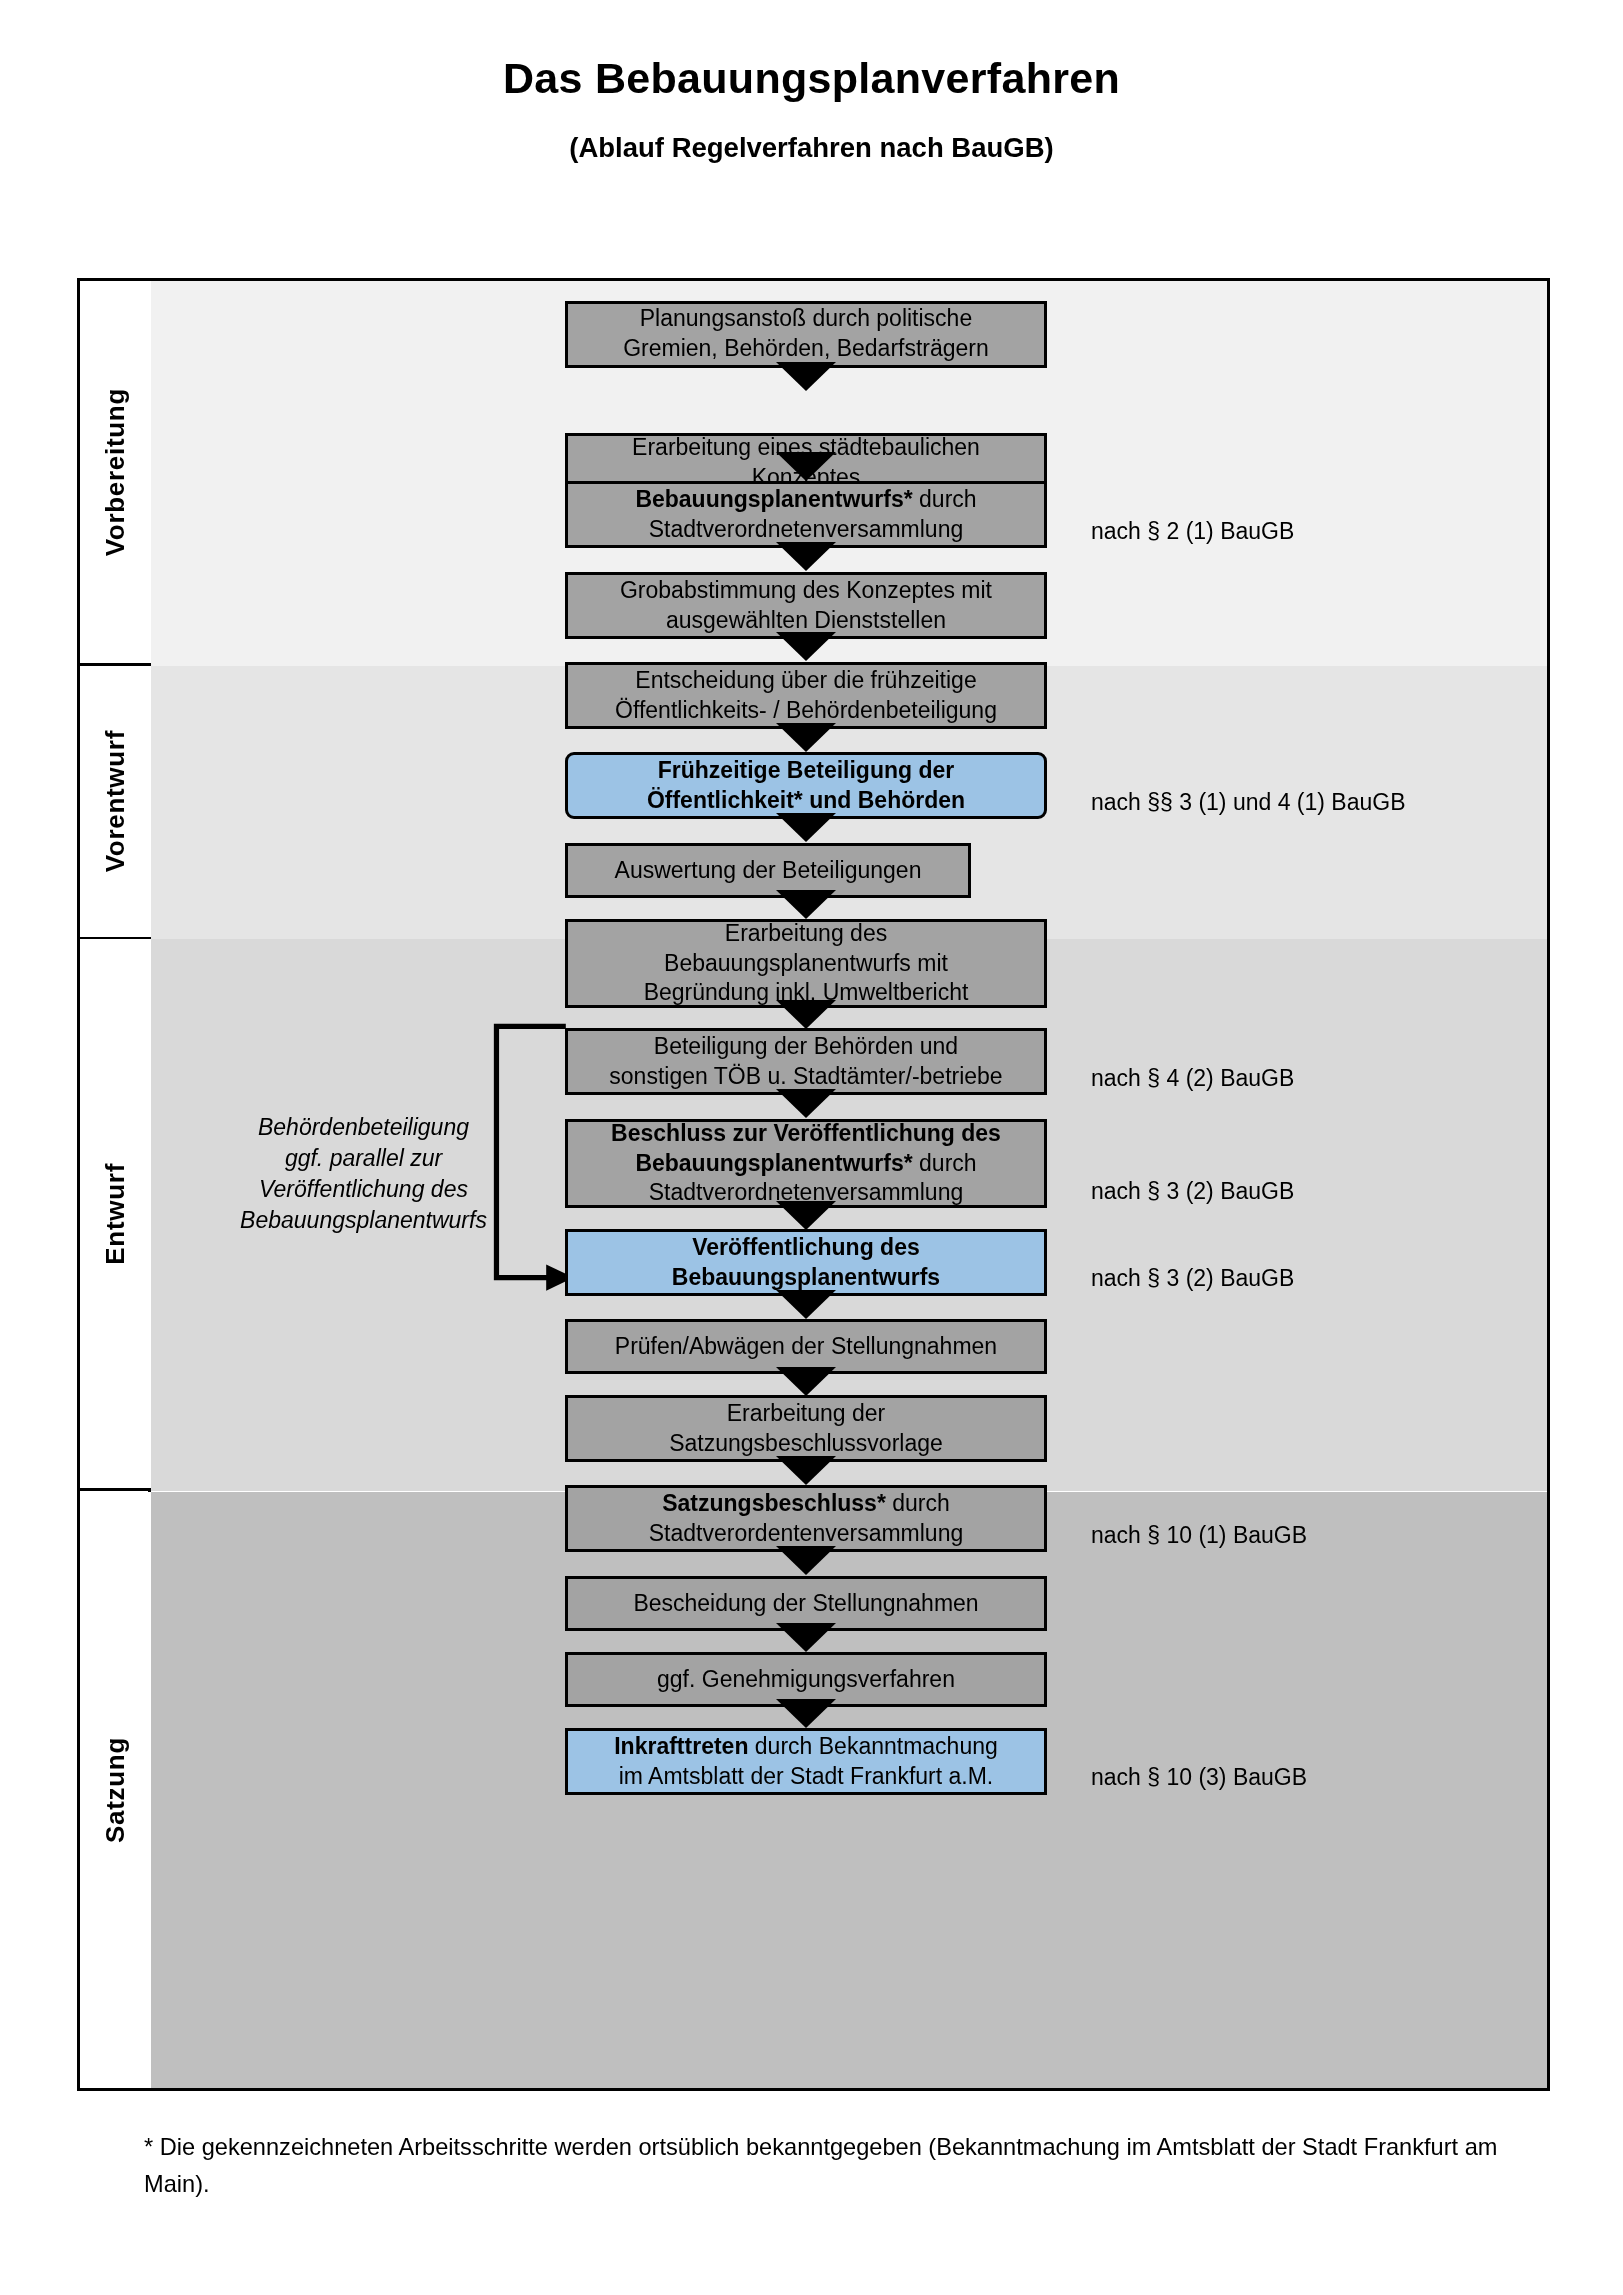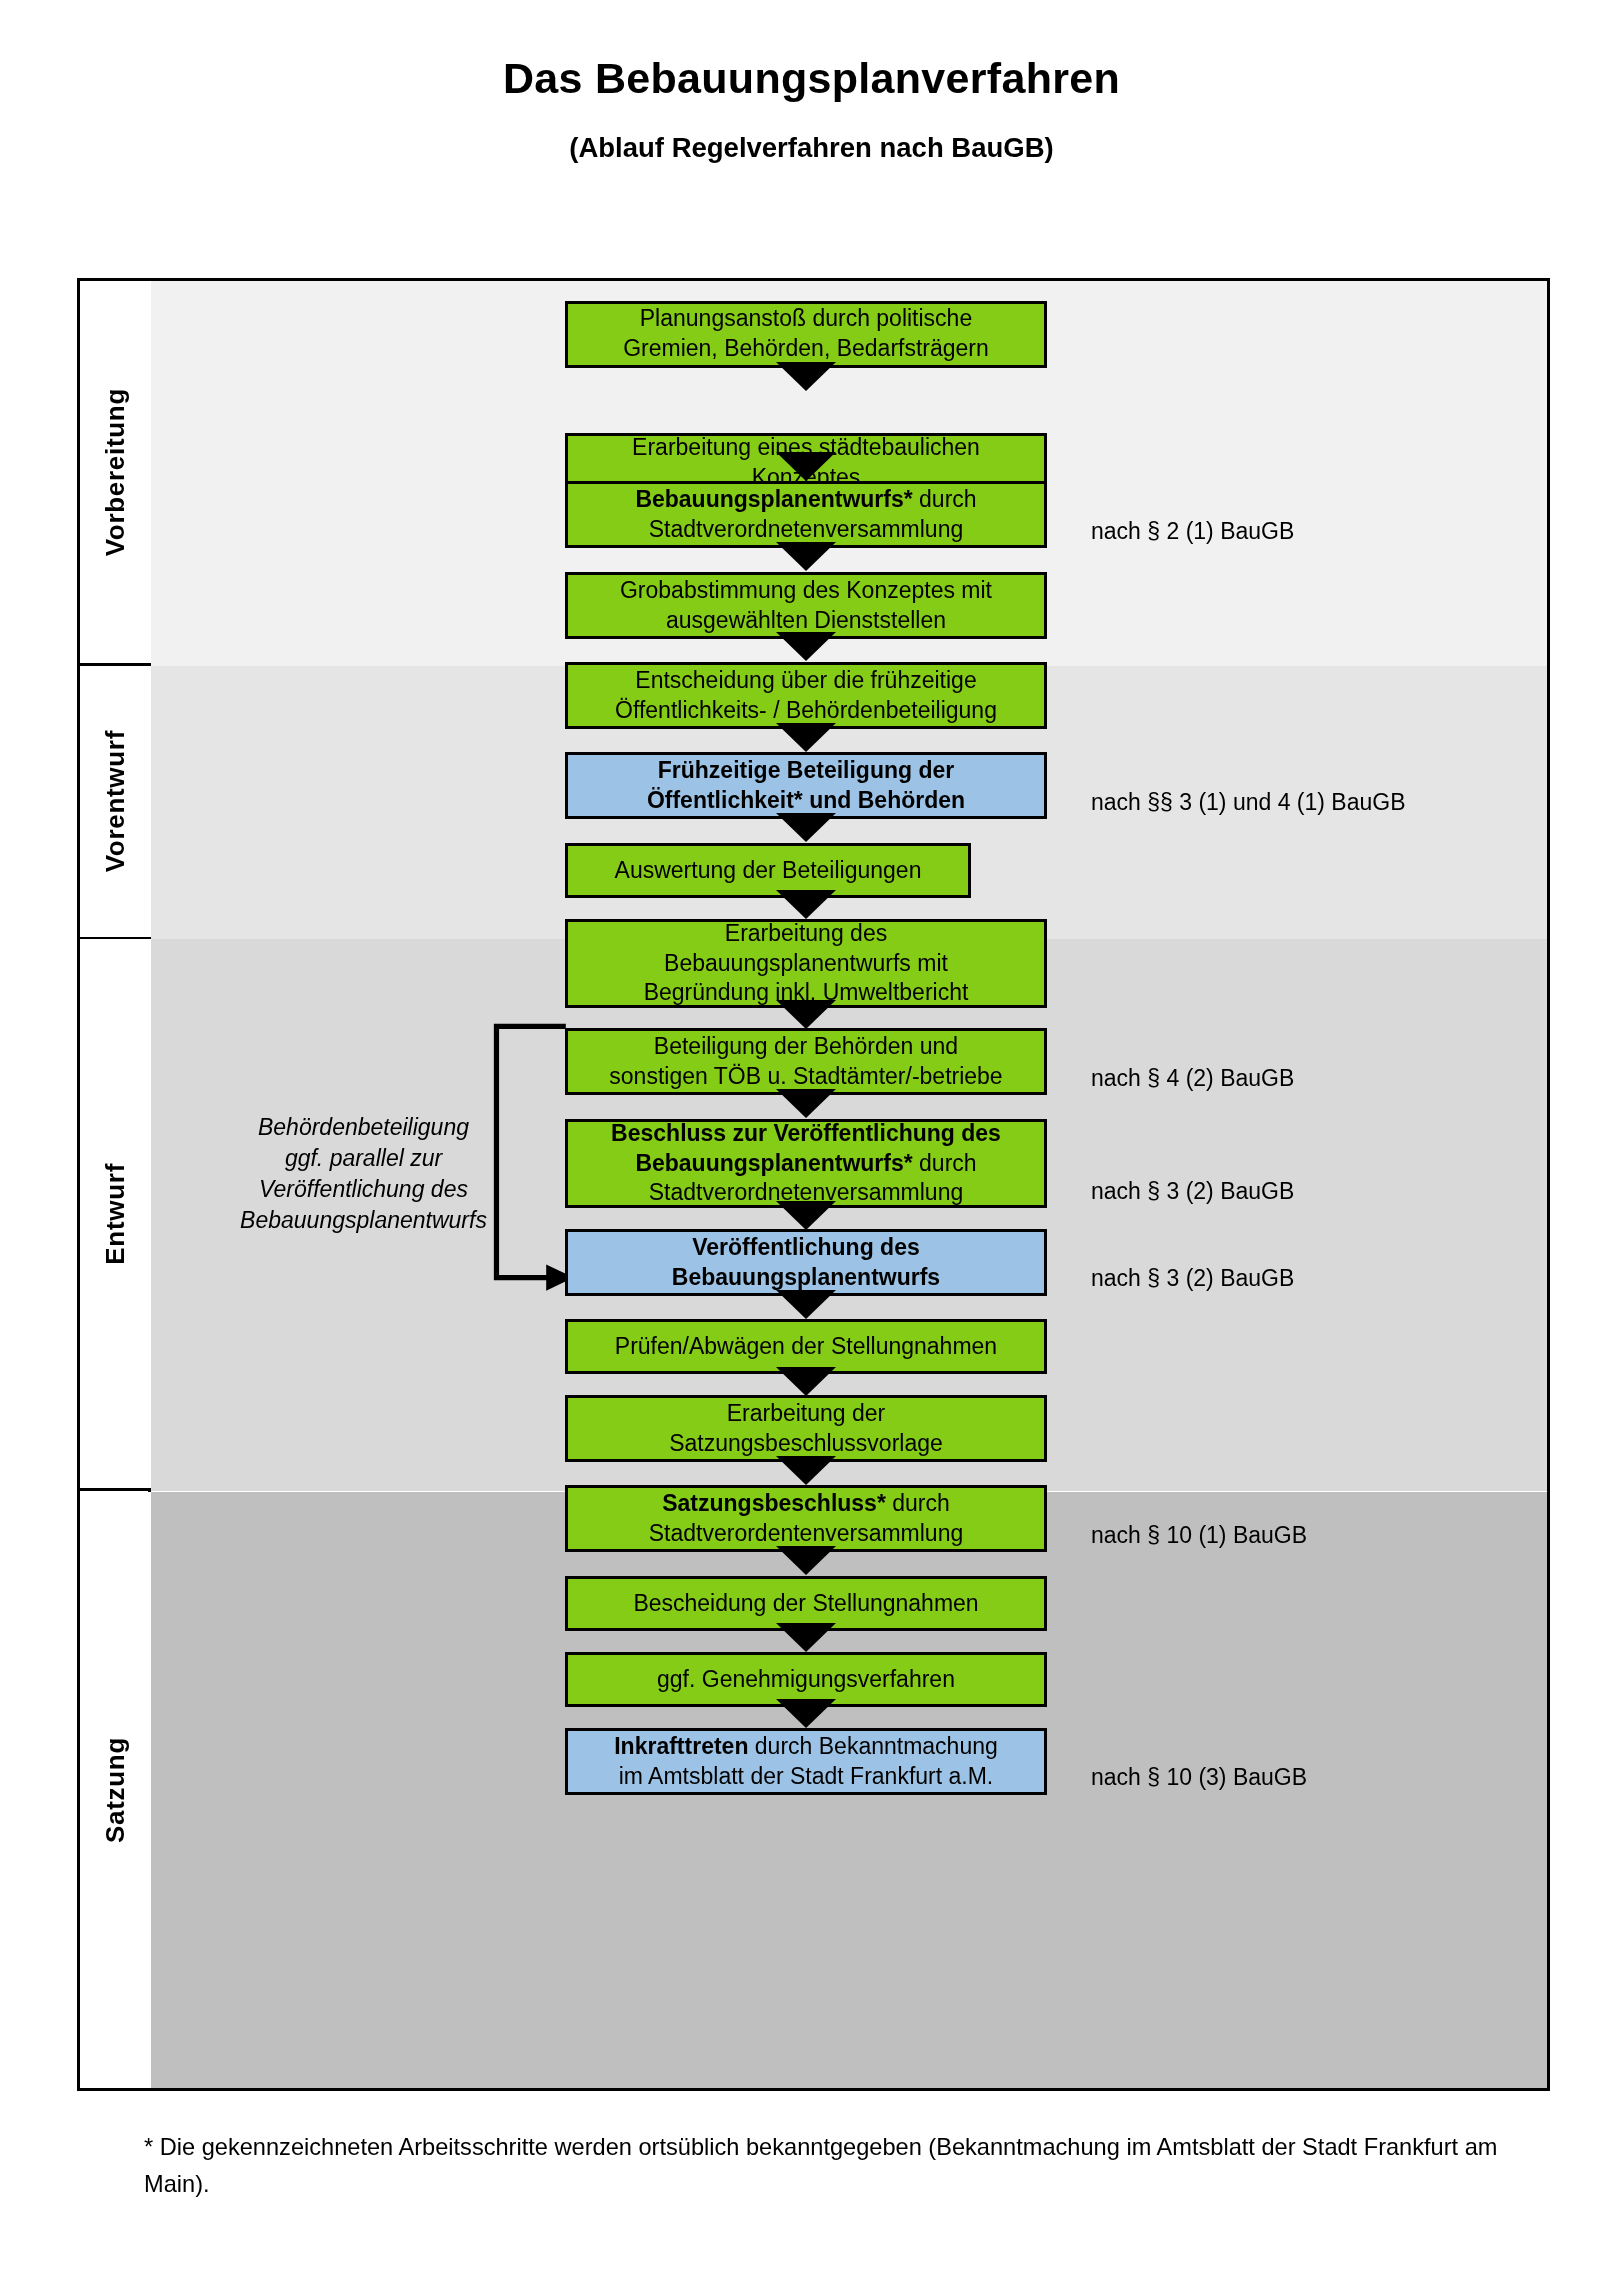--- a/index.html
+++ b/index.html
@@ -92,21 +92,21 @@
     position: absolute;
     left: 0;
     right: 0;
   }
 
   
   .node {
     position: absolute;
     box-sizing: border-box;
     border: 3.3px solid #000000;
-    background: #84cc16;
+    background: #a3a3a3;
     display: flex;
     align-items: center;
     justify-content: center;
     text-align: center;
     font-size: 23px;
     line-height: 1.30;
     padding: 2.6px 9.2px;
   }
   .node.blue { background: #9CC3E5; }
   .node .lead { font-weight: bold; }
@@ -209,21 +209,21 @@
       </div>
       <div class="arrow-down" style="left: 696px; top: 261px;"></div>
       <div class="node" style="left: 485px; top: 291px; width: 482px; height: 67px;">
         <div>Grobabstimmung des Konzeptes mit<br>ausgewählten Dienststellen</div>
       </div>
       <div class="arrow-down" style="left: 696px; top: 351px;"></div>
       <div class="node" style="left: 485px; top: 381px; width: 482px; height: 67px;">
         <div>Entscheidung über die frühzeitige<br>Öffentlichkeits- / Behördenbeteiligung</div>
       </div>
       <div class="arrow-down" style="left: 696px; top: 442px;"></div>
-      <div class="node blue" style="left: 485px; top: 471px; width: 482px; height: 67px;">
+      <div class="node blue" style="left: 485px; top: 471px; width: 482px; height: 67px; border-radius: 9px;">
         <div><span class="lead">Frühzeitige Beteiligung der<br>Öffentlichkeit* und Behörden</span></div>
       </div>
       <div class="arrow-down" style="left: 696px; top: 532px;"></div>
       <div class="node" style="left: 485px; top: 562px; width: 406px; height: 55px;">
         <div>Auswertung der Beteiligungen</div>
       </div>
       <div class="arrow-down" style="left: 696px; top: 609px;"></div>
       <div class="node" style="left: 485px; top: 638px; width: 482px; height: 89px;">
         <div>Erarbeitung des<br>Bebauungsplanentwurfs mit<br>Begründung inkl. Umweltbericht</div>
       </div>

